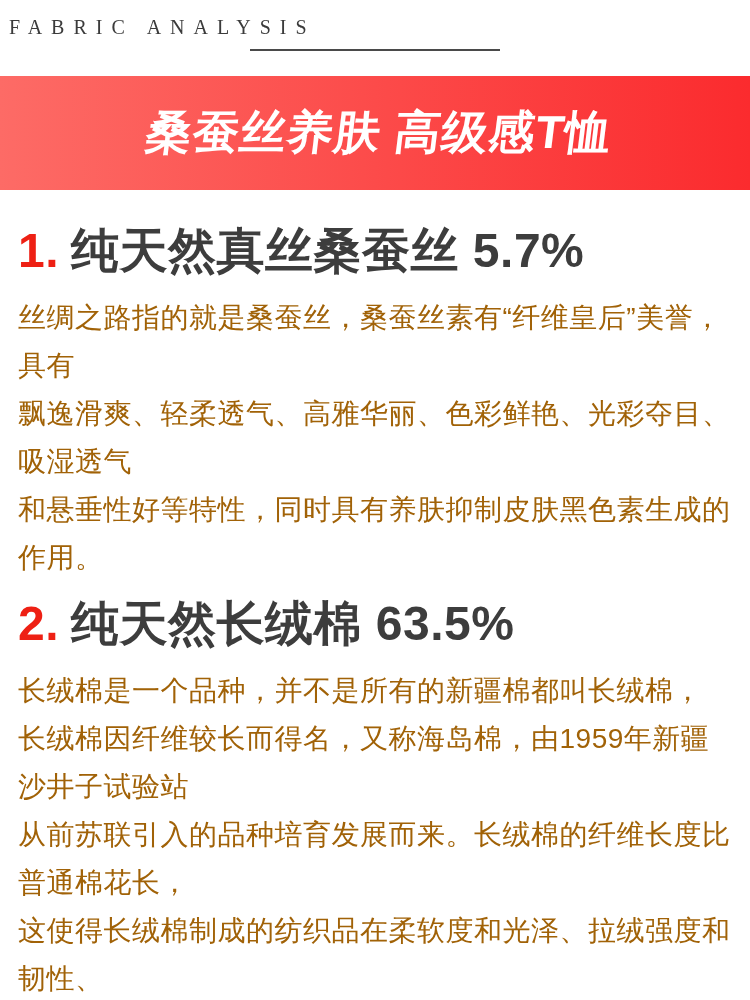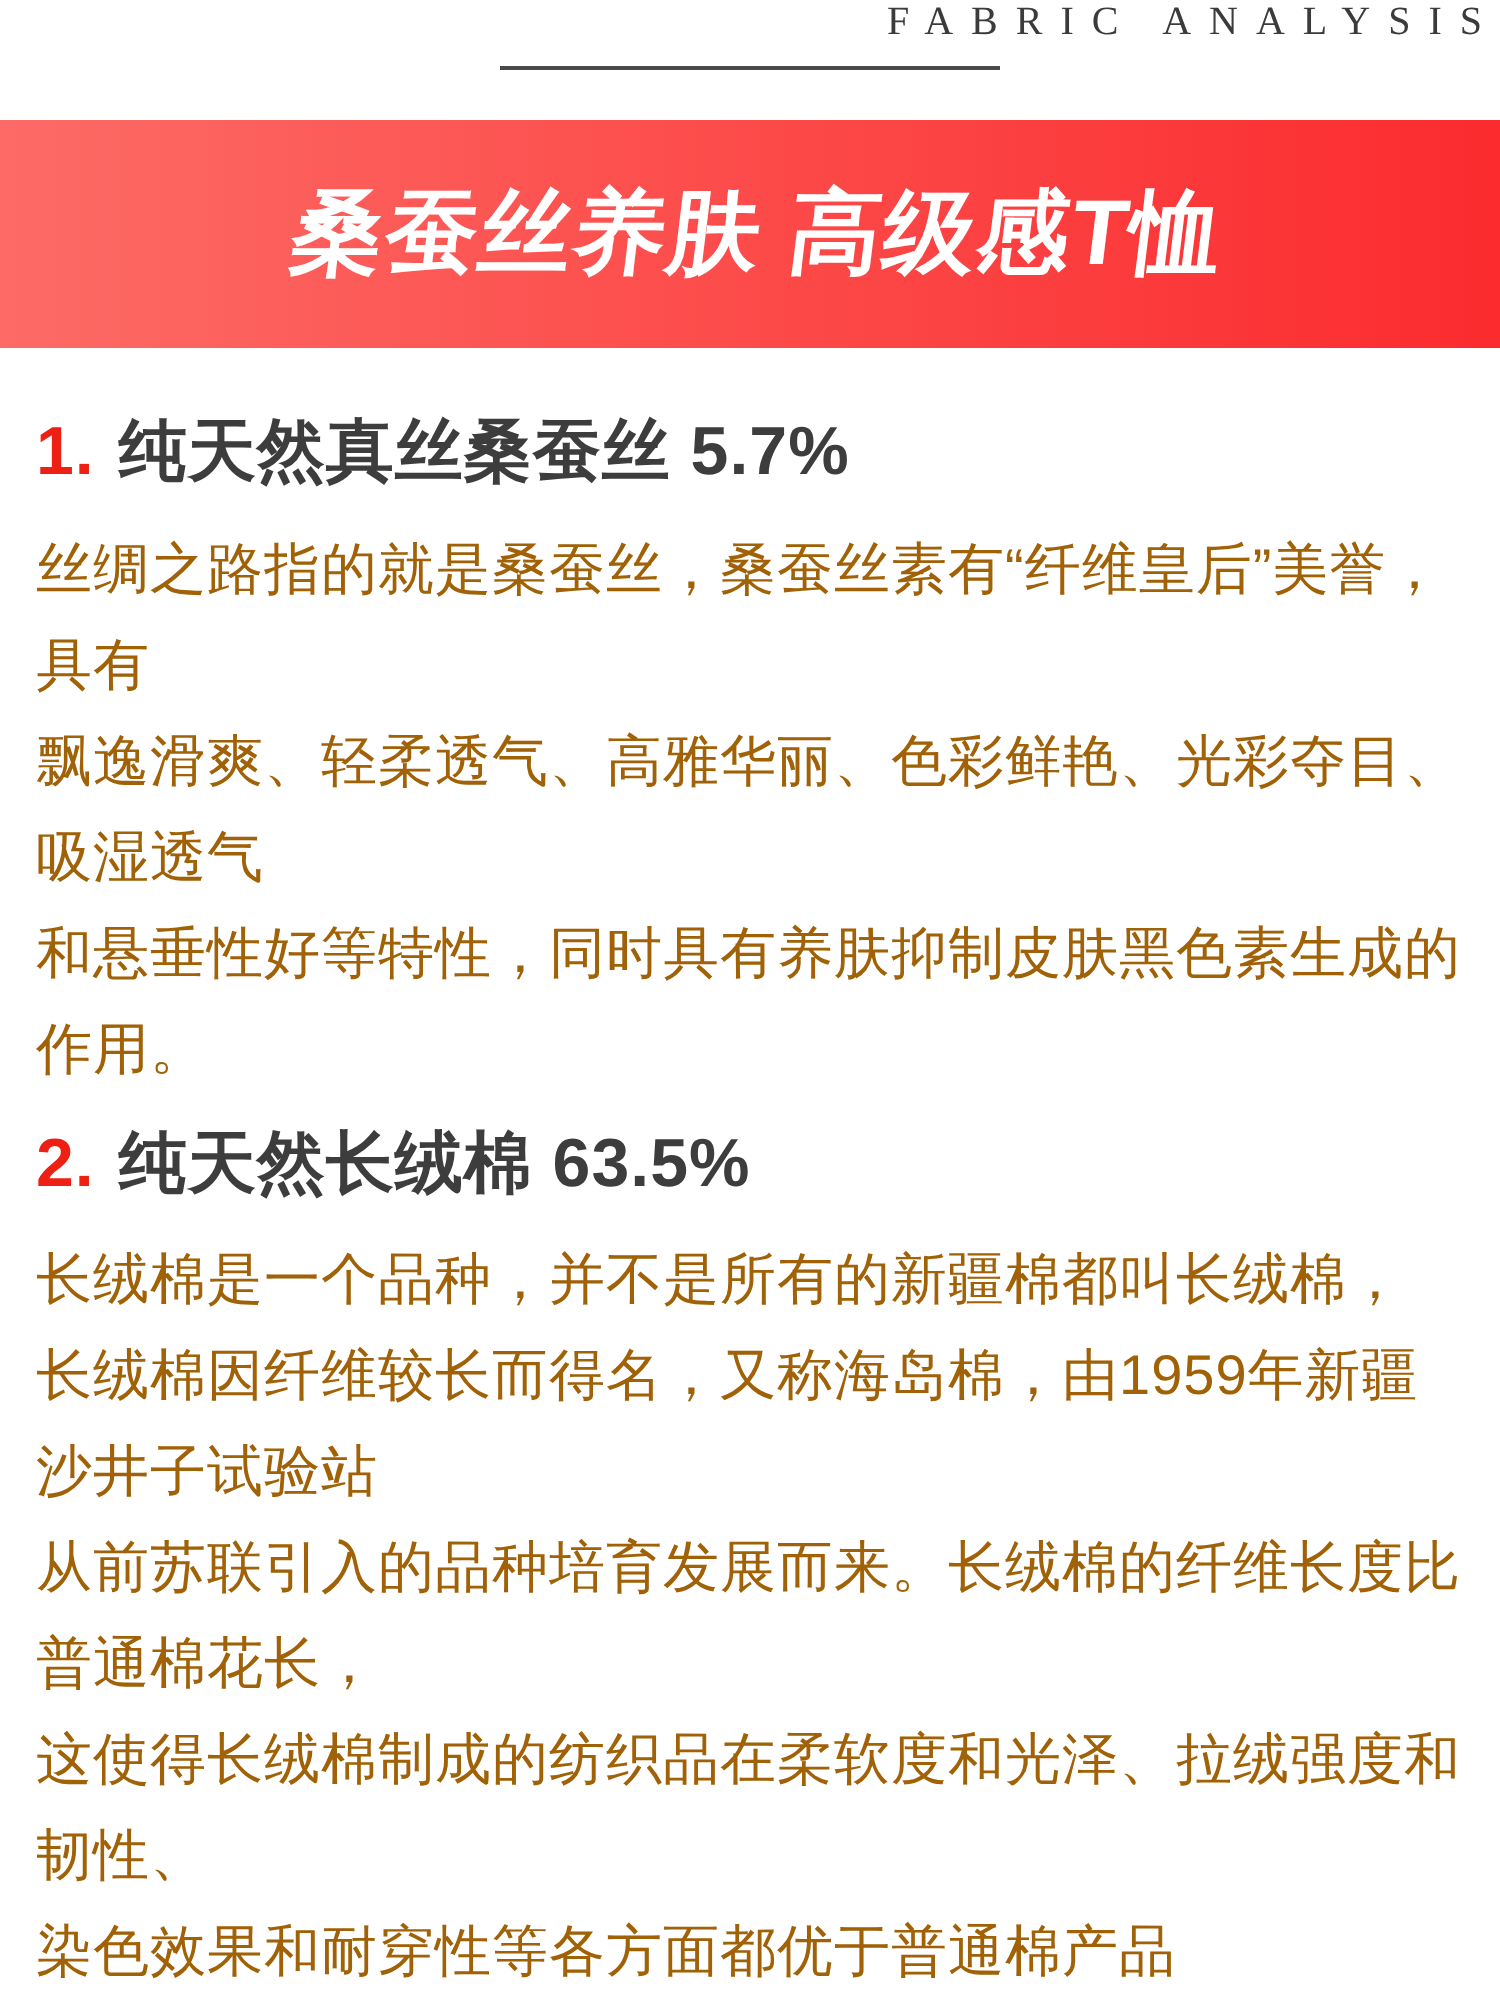--- a/index.html
+++ b/index.html
@@ -4,21 +4,21 @@
 <style>
   * { margin:0; padding:0; box-sizing:border-box; }
   html,body { width:750px; }
   body {
     width:750px; height:1000px;
     background:#ffffff;
     font-family:"Liberation Sans", sans-serif;
     overflow:hidden;
   }
   
-  .header { padding-top:0; text-align:right; }
+  .header { padding-top:16px; text-align:left; }
   .eyebrow {
     font-family:"Liberation Serif", serif;
     font-size:20px; letter-spacing:9px;
     color:#3b3b3b; font-weight:400;
     text-indent:9px; 
   }
   .divider {
     width:250px; height:2px; background:#4a4a4a;
     margin:10px auto 14px auto;
   }
@@ -39,21 +39,21 @@
   .banner-title {
     font-size:46px; font-weight:800; color:#ffffff;
     transform:skewX(-7deg); letter-spacing:1px;
     white-space:nowrap;
   }
   
   .content { padding:0 18px; }
   .section { margin-top:31px; }
   .section + .section { margin-top:12px; }
   .section-heading {
-    font-size:34px; font-weight:800; color:#3d3d3d;
+    font-size:48px; font-weight:800; color:#3d3d3d;
     line-height:1.25; letter-spacing:0.5px;
     white-space:nowrap;
   }
   .section-num { color:#ee2014; margin-right:12px; font-weight:800; }
   .section-body {
     margin-top:13px;
     font-size:28px; line-height:48px; font-weight:400;
     color:#a16207; letter-spacing:0.5px;
     white-space:pre-line;
   }

